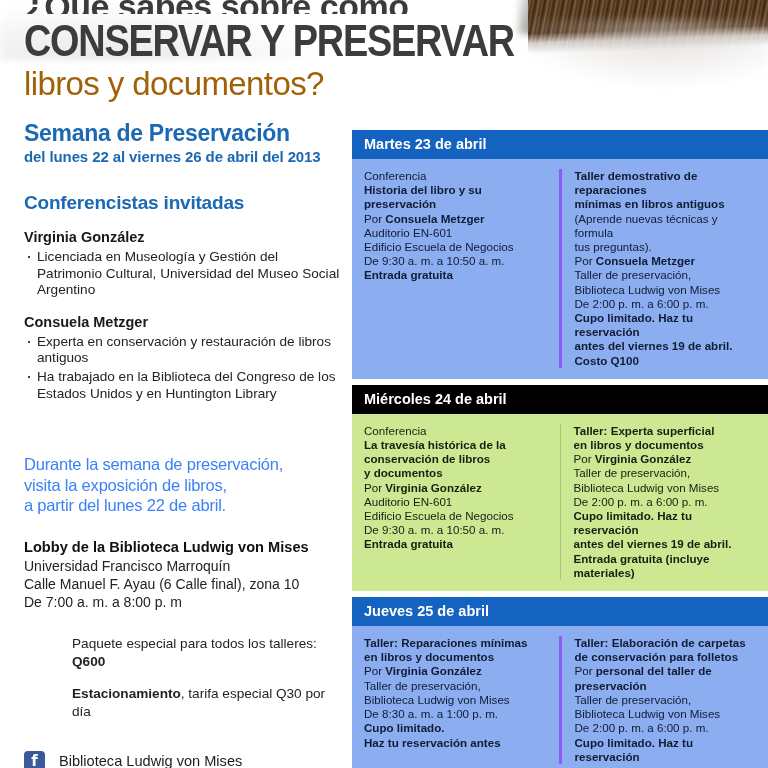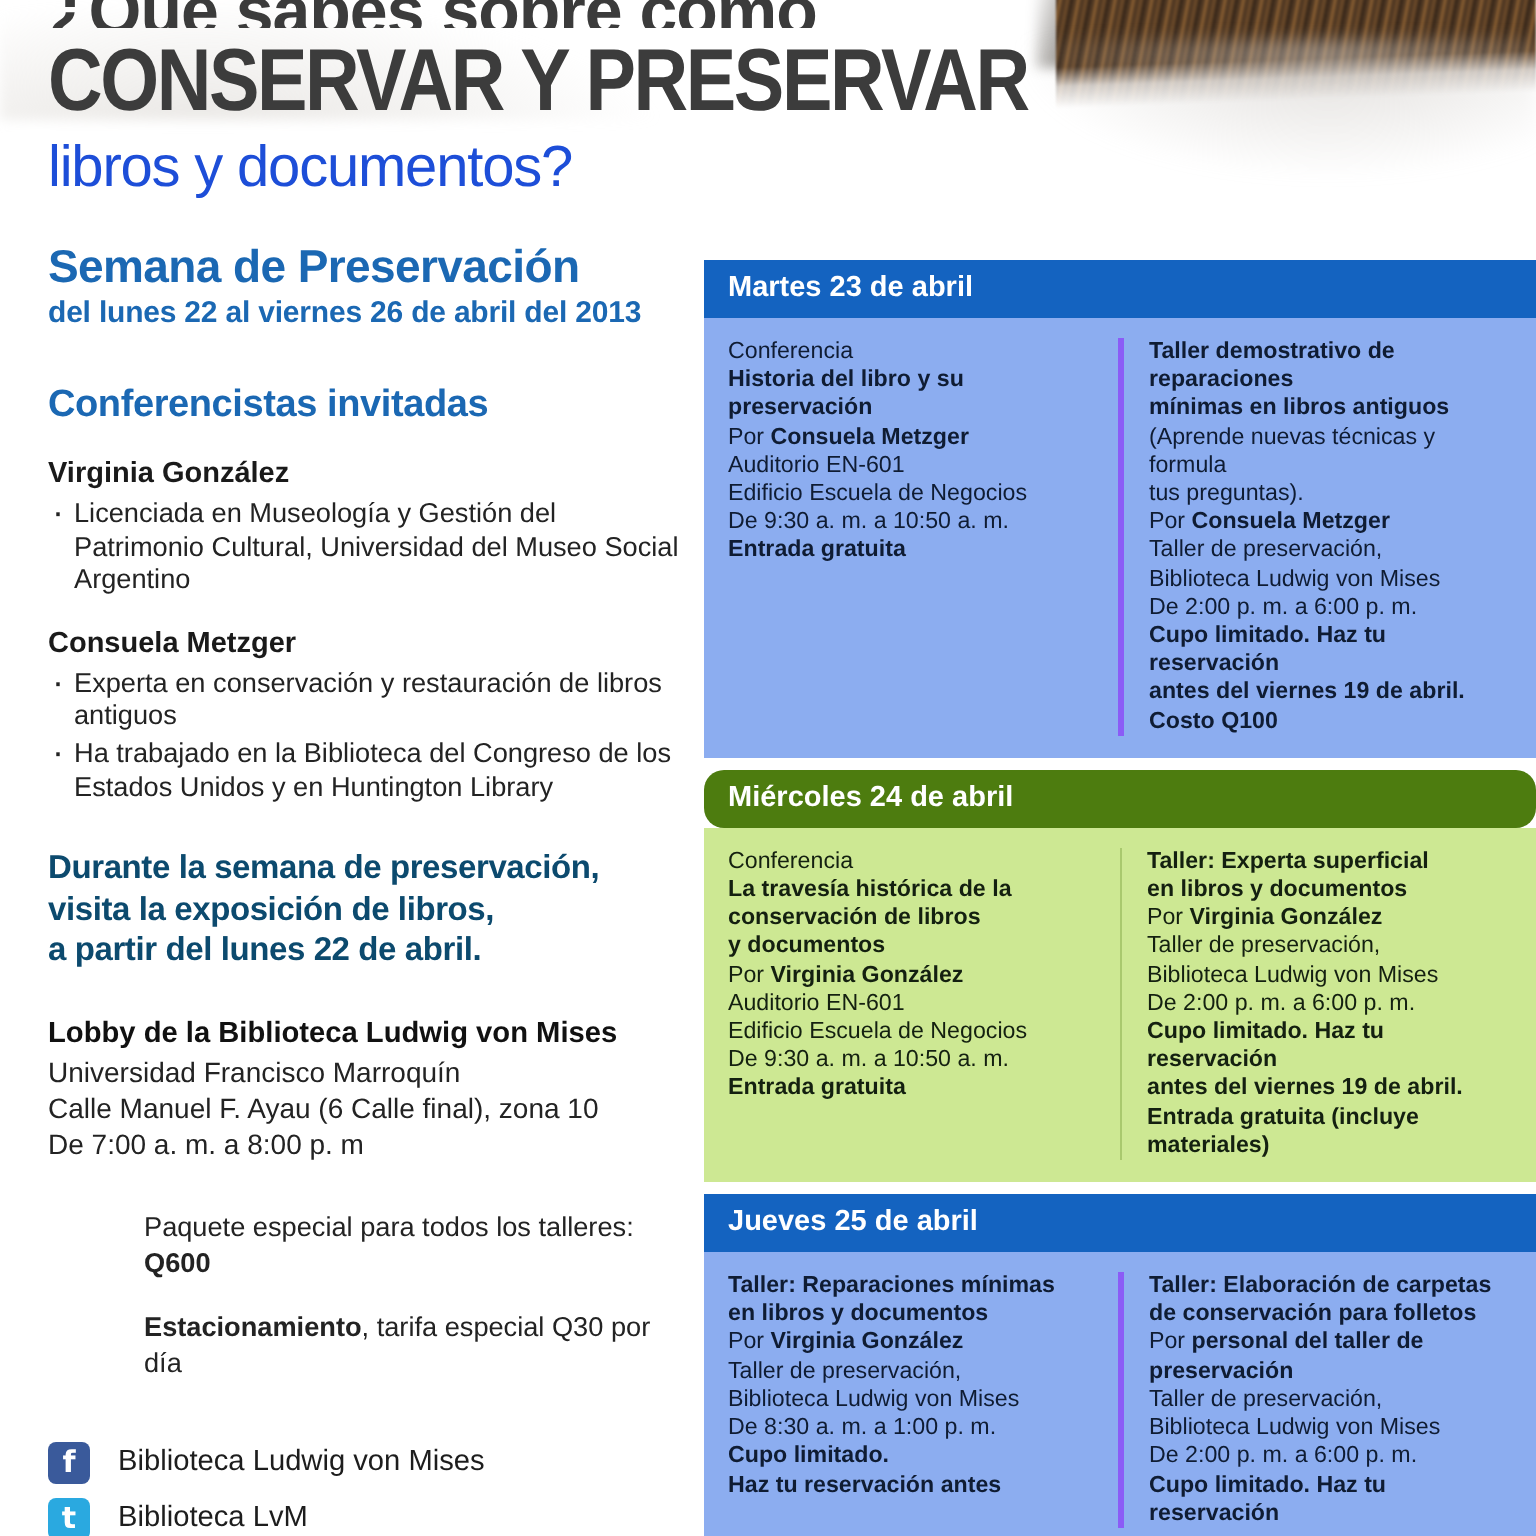--- a/index.html
+++ b/index.html
@@ -95,24 +95,24 @@
     color: #3c3c3c;
     letter-spacing: -1.4px;
     transform: scaleX(0.86);
     transform-origin: left center;
     white-space: nowrap;
   }
   .headline-sub {
     position: absolute;
     left: 24px;
     top: 66px;
-    font-size: 29px;
+    font-size: 33px;
     line-height: 36px;
     font-weight: 400;
-    color: #1d4ed8;
+    color: #a16207;
     letter-spacing: -0.6px;
     white-space: nowrap;
   }
 
   
   .left-col {
     position: absolute;
     left: 24px;
     top: 120px;
     width: 318px;
@@ -163,25 +163,25 @@
   .bullets li::before {
     content: "\00B7";
     position: absolute;
     left: 2px;
     top: -2px;
     font-size: 18px;
     line-height: 18px;
     color: #232323;
   }
   .promo {
-    color: #0c4a6e;
-    font-weight: 700;
+    color: #3b82f6;
+    font-weight: 400;
     font-size: 16.5px;
     line-height: 20.5px;
-    margin-top: 22px;
+    margin-top: 52px;
     letter-spacing: -0.2px;
   }
   .venue-name {
     color: #111;
     font-weight: 700;
     font-size: 14.6px;
     line-height: 19px;
     margin-top: 22px;
   }
   .venue-line {
@@ -257,21 +257,21 @@
     padding-right: 12px;
   }
   .day-col.right-half {
     padding-left: 13px;
   }
   .panel-blue .day-header { background: #1463c0; }
   .panel-blue .day-body   { background: #8cadf0; }
   .panel-blue .day-col.right-half { border-left: 3px solid #8b5cf6; }
   .panel-blue .day-col    { color: #0f1c33; }
 
-  .panel-green .day-header { background: #4d7c0f; border-radius: 10px; }
+  .panel-green .day-header { background: #000000; }
   .panel-green .day-body   { background: #cde893; }
   .panel-green .day-col.right-half { border-left: 1px solid #a9c96e; }
   .panel-green .day-col    { color: #142010; }
 
   .ln { display: block; }
   .ln.b  { font-weight: 700; }
   .ln.gap { margin-top: 0; }
 </style>
 </head>
 <body>

